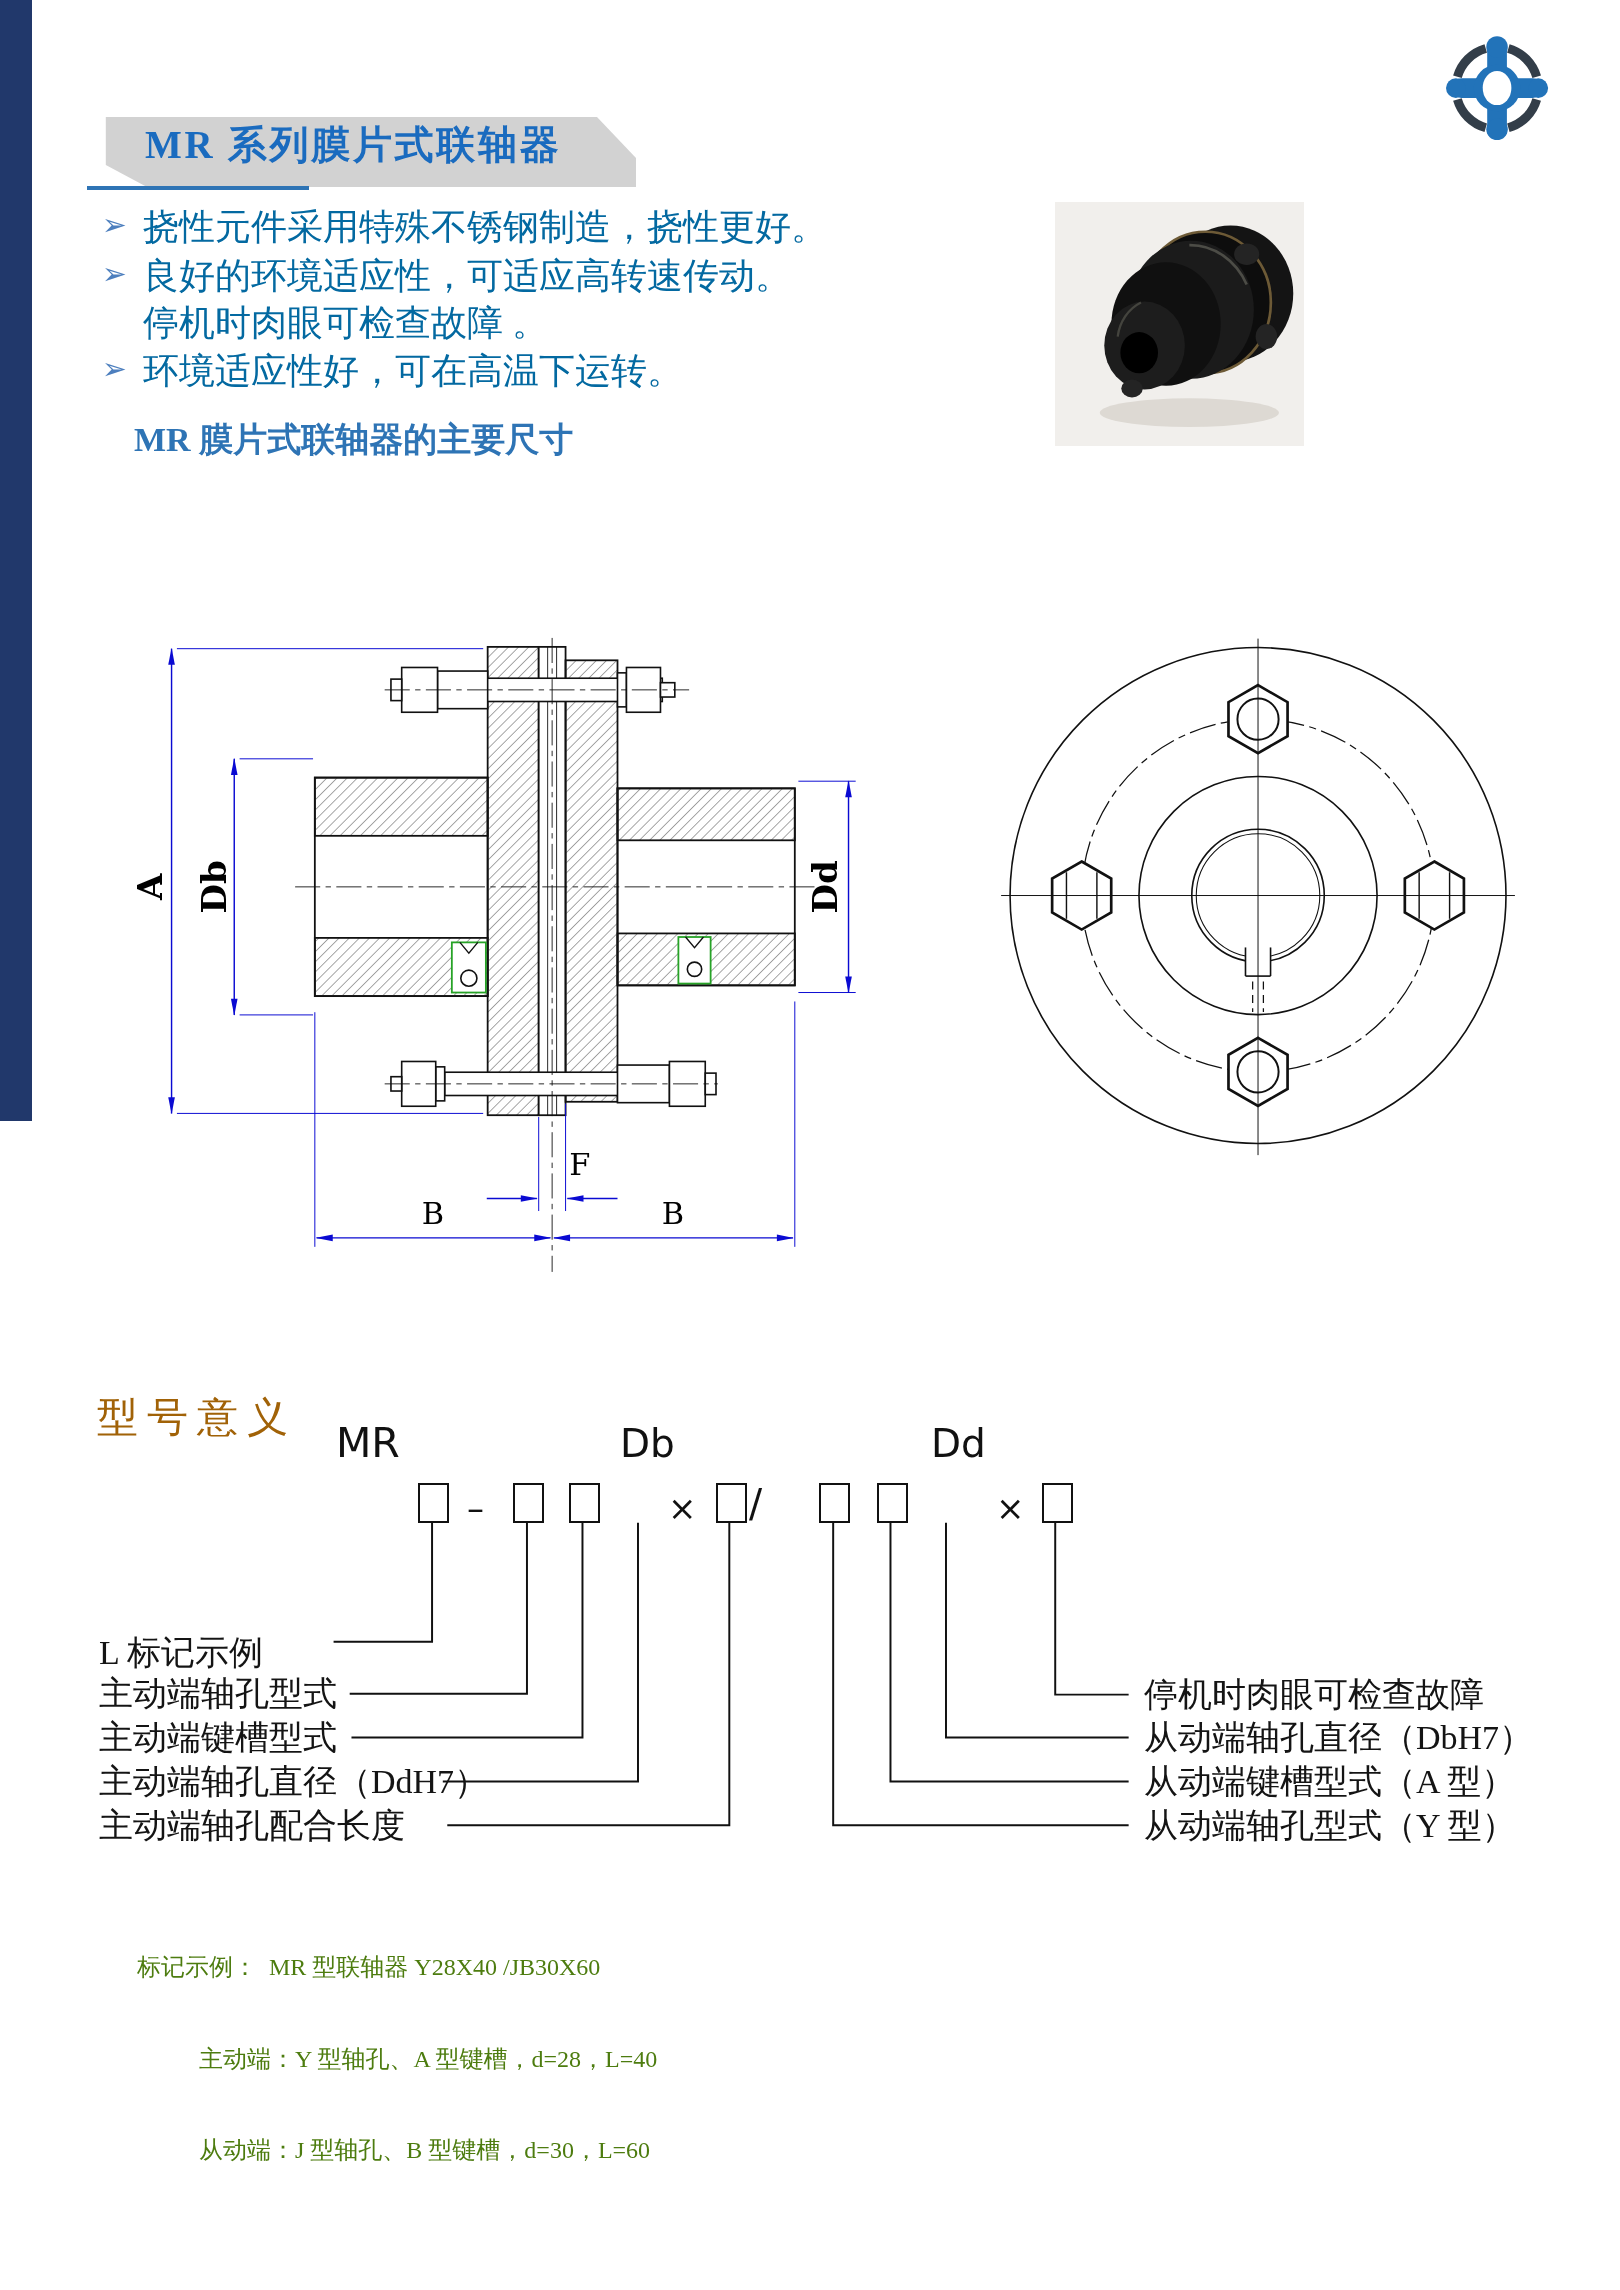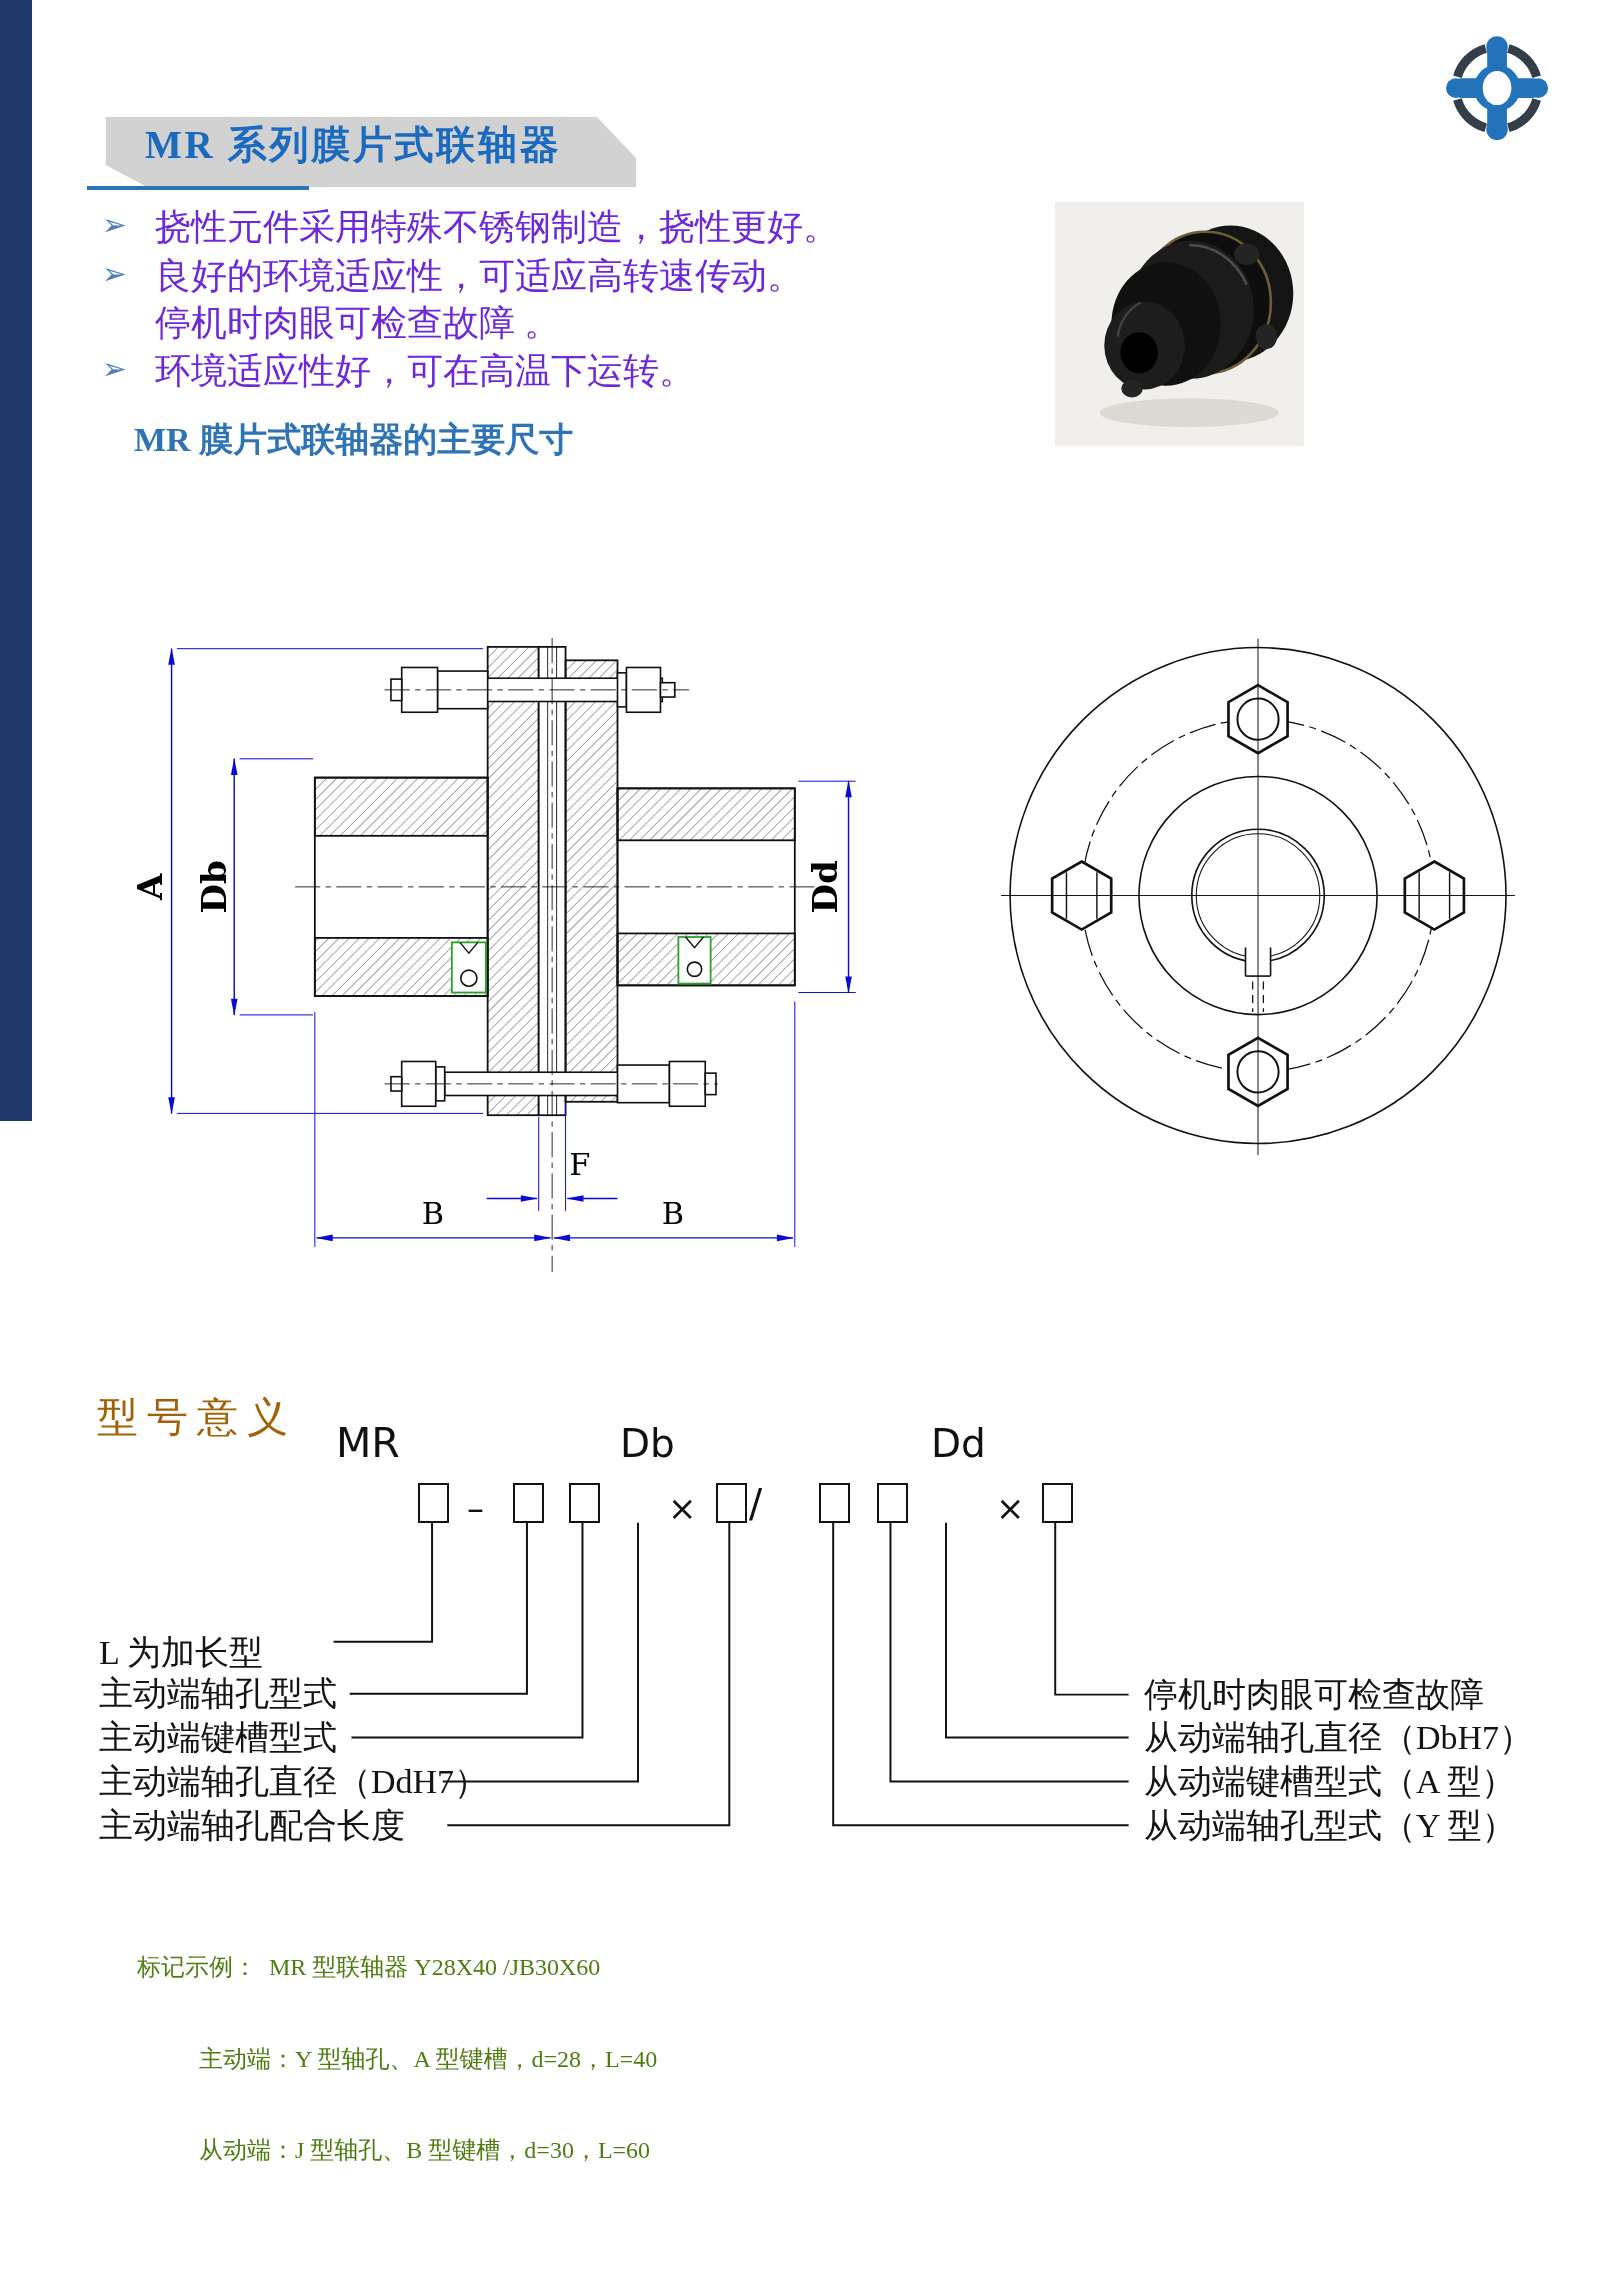--- a/index.html
+++ b/index.html
@@ -11,21 +11,21 @@
   
   .banner{left:104px;top:117px;width:532px;height:70px;background:#d2d2d2;
           clip-path:polygon(1.8px 0px,493px 0px,532px 41px,532px 70px,43px 70px,1.8px 48px);}
   .banner-title{left:145px;top:118px;font-size:39px;font-weight:bold;color:#1a6bbf;
                 letter-spacing:2.7px;white-space:pre;}
   .banner-underline{left:87px;top:186px;width:222px;height:3.6px;background:#2e74b5;}
   
   .bullet-row{left:99px;height:43px;white-space:pre;}
   .bullet-glyph{position:absolute;left:2.7px;top:3.6px;font-size:30px;color:#4d7fbe;
                 font-family:"DejaVu Sans",sans-serif;}
-  .bullet-text{position:absolute;left:56px;top:0;font-size:36px;color:#6d28d9;}
+  .bullet-text{position:absolute;left:44px;top:0;font-size:36px;color:#0369a1;}
   .subtitle{left:134px;top:417px;font-size:34px;font-weight:bold;color:#2e74b5;white-space:pre;}
   
   .photo{left:1055px;top:202px;width:249px;height:244px;background:#f1efec;}
   
   .model-heading{left:97px;top:1390px;font-size:41px;letter-spacing:9px;color:#a16207;}
   .mtoken{top:1423px;font-size:41px;font-weight:normal;line-height:41px;
           font-family:"DejaVu Sans",sans-serif;color:#111;white-space:pre;}
   .mtoken.small{font-size:34px;font-weight:normal;top:1488px;}
   .mbox{top:1483px;width:27px;height:36px;border:2.2px solid #111;background:#fff;}
   .mlabel{font-size:34px;line-height:41px;color:#141414;white-space:pre;}
@@ -249,21 +249,21 @@
     <path d="M650 1700 V1940 H392"></path>
     <path d="M712 1700 V1989 H494"></path>
     <path d="M814 1700 V2038 H499"></path>
     <path d="M930 1700 V2038 H1260"></path>
     <path d="M994 1700 V1989 H1260"></path>
     <path d="M1056 1700 V1940 H1260"></path>
     <path d="M1178 1700 V1892 H1260"></path>
   </g>
 </svg>
 
-<div class="abs mlabel" style="left:99px;top:1632px">L 为加长型</div>
+<div class="abs mlabel" style="left:99px;top:1632px">L 标记示例</div>
 <div class="abs mlabel" style="left:99px;top:1673px">主动端轴孔型式</div>
 <div class="abs mlabel" style="left:99px;top:1717px">主动端键槽型式</div>
 <div class="abs mlabel" style="left:99px;top:1761px">主动端轴孔直径（DdH7）</div>
 <div class="abs mlabel" style="left:99px;top:1805px">主动端轴孔配合长度</div>
 
 <div class="abs mlabel" style="left:1144px;top:1674px">停机时肉眼可检查故障</div>
 <div class="abs mlabel" style="left:1144px;top:1717px">从动端轴孔直径（DbH7）</div>
 <div class="abs mlabel" style="left:1144px;top:1761px">从动端键槽型式（A 型）</div>
 <div class="abs mlabel" style="left:1144px;top:1805px">从动端轴孔型式（Y 型）</div>
 

